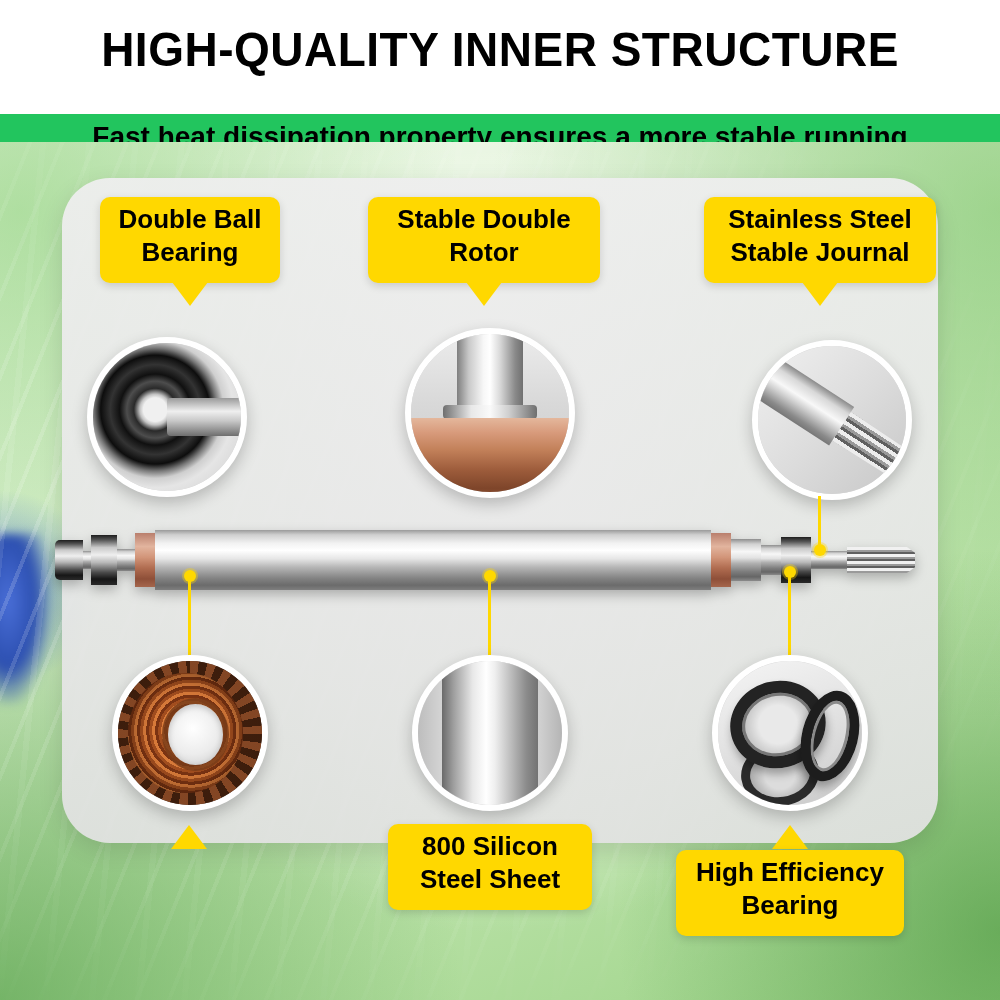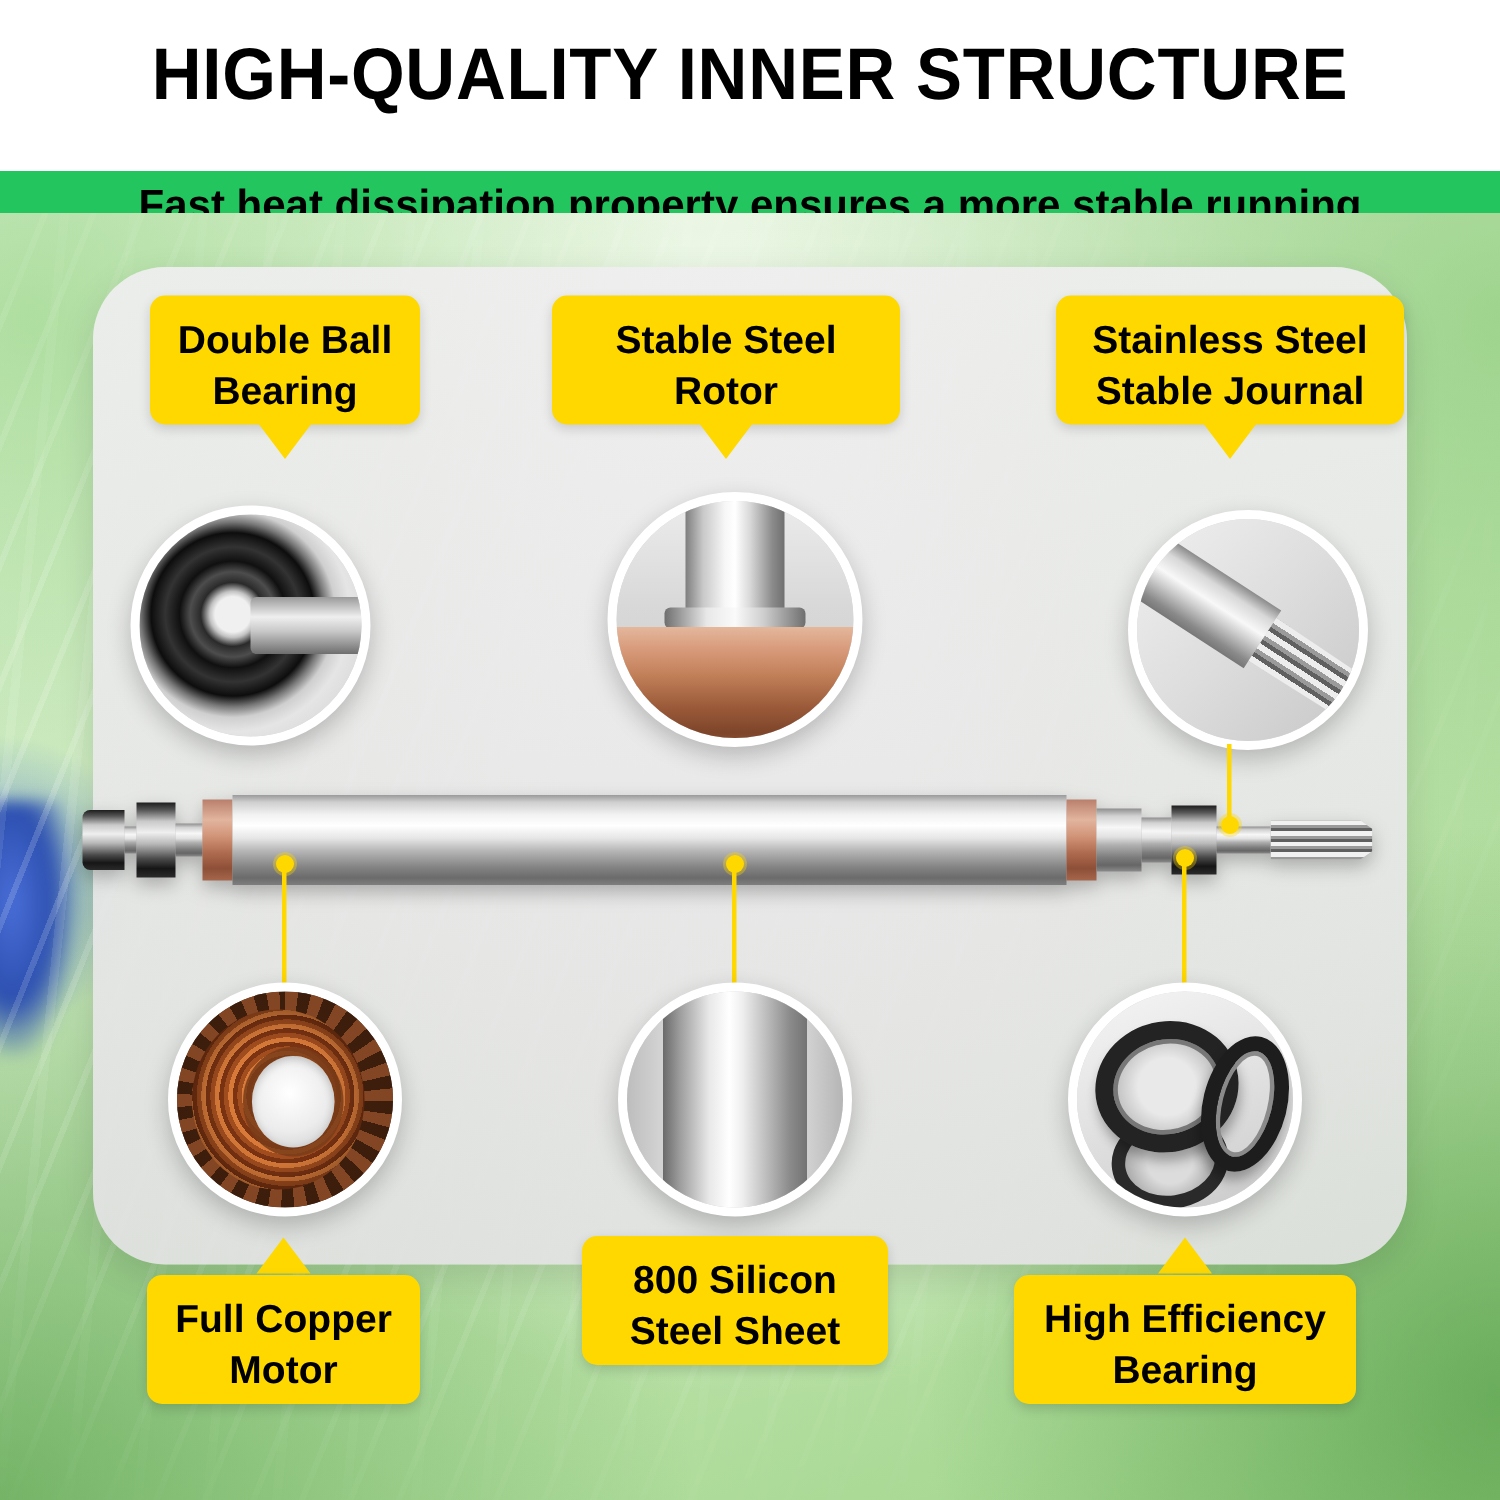--- a/index.html
+++ b/index.html
@@ -33,21 +33,21 @@
     -webkit-mask-image:radial-gradient(ellipse at 30% 45%, #000 0%, transparent 78%);
     mask-image:radial-gradient(ellipse at 30% 45%, #000 0%, transparent 78%);}
   .sprinkler{position:absolute;left:-20px;top:392px;width:70px;height:170px;filter:blur(5px);
     background:radial-gradient(ellipse at 40% 40%, #4a6fd8 0%, #2c4fb0 45%, rgba(44,79,176,0) 75%);}
   .panel{position:absolute;left:62px;top:36px;width:876px;height:665px;border-radius:48px;
          background:linear-gradient(180deg, rgba(238,238,238,.95) 0%, rgba(226,226,226,.93) 100%);
          box-shadow:0 8px 24px rgba(0,0,0,.12);}
 
   
   .label{position:absolute;background:#ffd800;border-radius:10px;box-sizing:border-box;
-         display:flex;align-items:flex-end;justify-content:center;text-align:center;
+         display:flex;align-items:flex-start;justify-content:center;text-align:center;
          font-weight:700;font-size:26px;line-height:1.28;color:#000;padding:6px 10px;
          box-shadow:0 3px 8px rgba(0,0,0,.15);}
   .lt1{left:100px;top:55px;width:180px;height:86px;}
   .lt2{left:368px;top:55px;width:232px;height:86px;}
   .lt3{left:704px;top:55px;width:232px;height:86px;}
   .lb1{left:98px;top:708px;width:182px;height:86px;}
   .lb2{left:388px;top:682px;width:204px;height:86px;}
   .lb3{left:676px;top:708px;width:228px;height:86px;}
 
   .tri{position:absolute;width:0;height:0;}
@@ -157,21 +157,21 @@
 
   <div class="scene">
     <div class="sprinkler"></div>
     <div class="spray"></div>
     <div class="panel"></div>
 
     <div class="label lt1">
       <span>Double Ball Bearing</span>
     </div>
     <div class="label lt2">
-      <span>Stable Steel Rotor</span>
+      <span>Stable Double Rotor</span>
     </div>
     <div class="label lt3">
       <span>Stainless Steel Stable Journal</span>
     </div>
 
     <div class="tri tri-down t1"></div>
     <div class="tri tri-down t2"></div>
     <div class="tri tri-down t3"></div>
 
     <div class="circle c1">
@@ -236,23 +236,20 @@
         <div class="ring ring-c"></div>
         <div class="ring ring-a"></div>
         <div class="ring ring-b"></div>
       </div>
     </div>
 
     <div class="tri tri-up b1"></div>
     <div class="tri tri-up b2"></div>
     <div class="tri tri-up b3"></div>
 
-    <div class="label lb1">
-      <span>Full Copper Motor</span>
-    </div>
     <div class="label lb2">
       <span>800 Silicon Steel Sheet</span>
     </div>
     <div class="label lb3">
       <span>High Efficiency Bearing</span>
     </div>
   </div>
 </div>
 
 </body></html>

